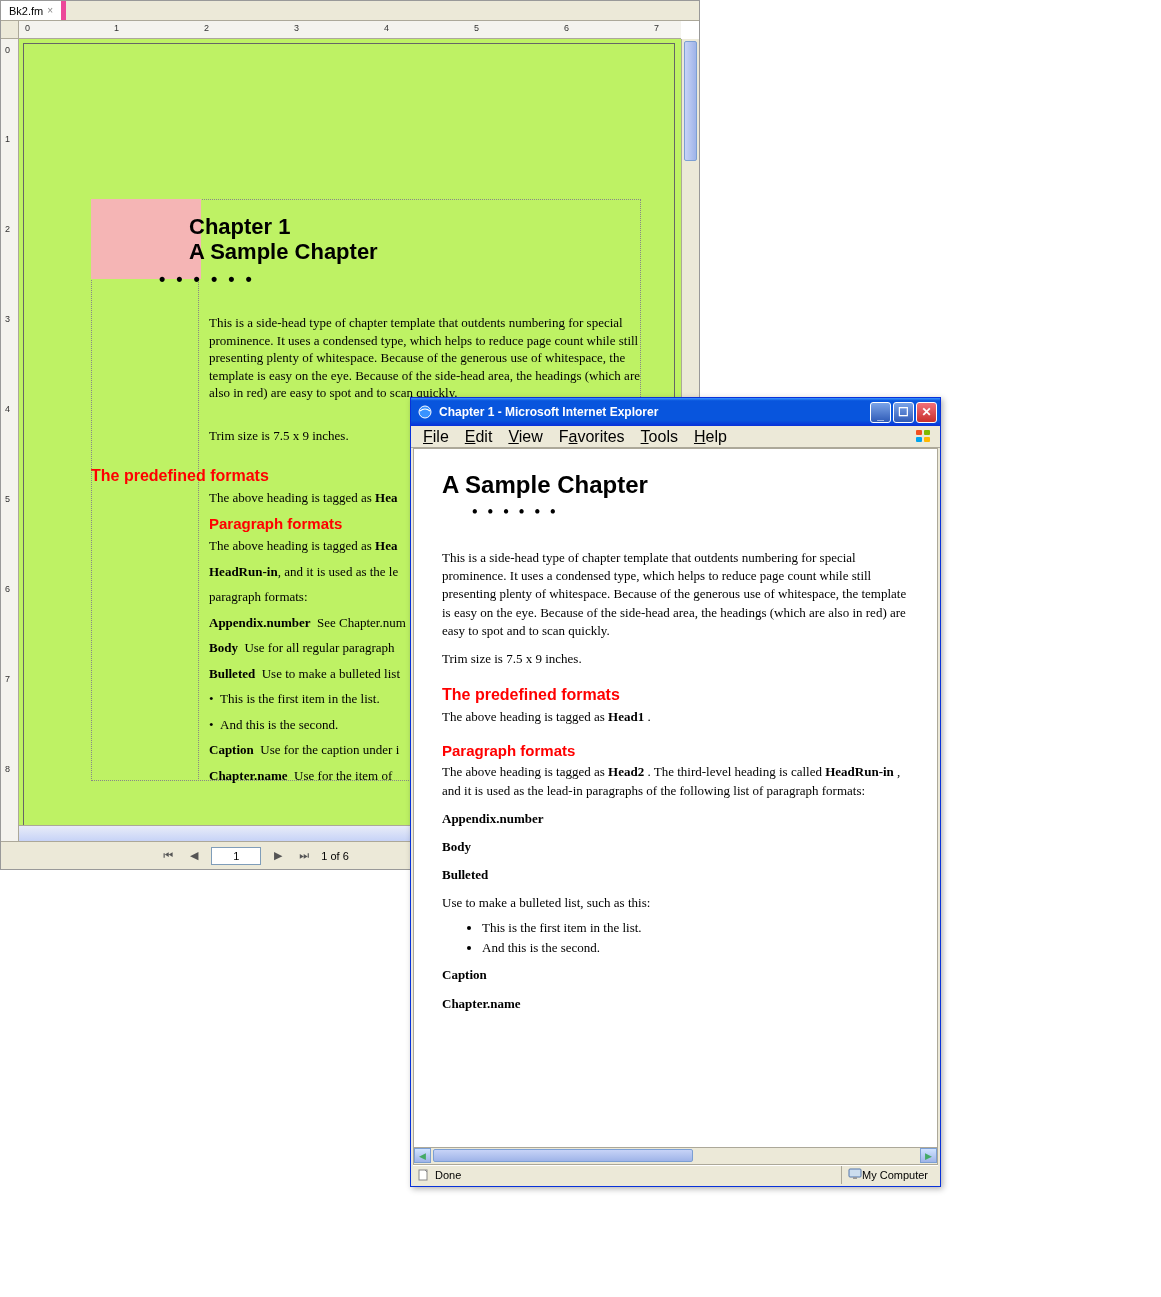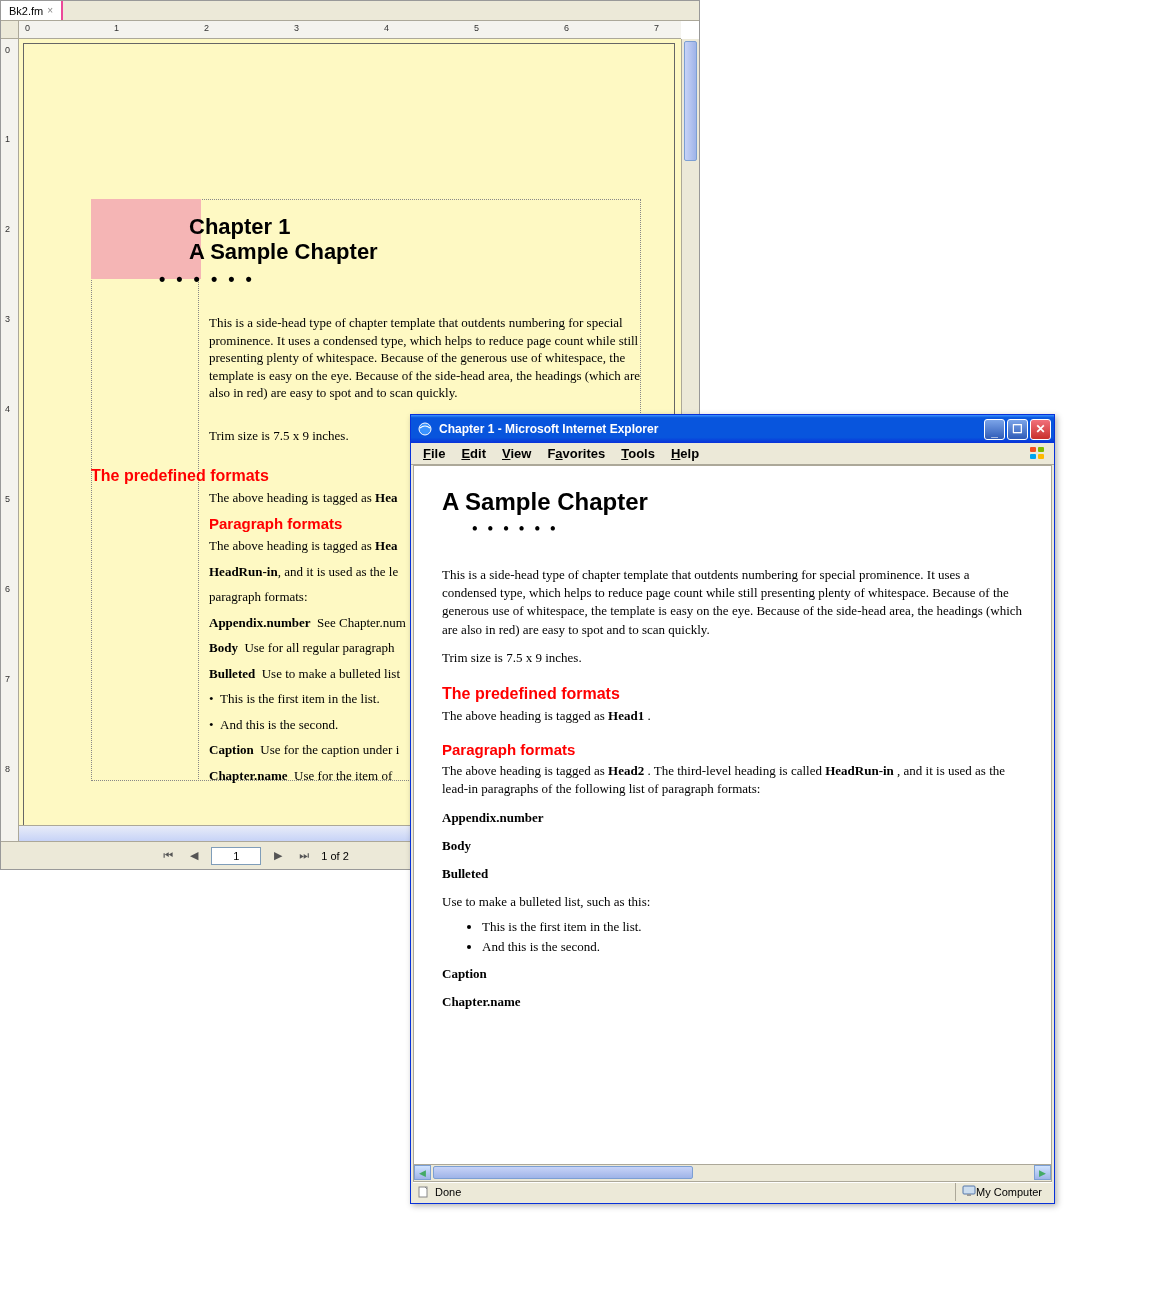--- a/index.html
+++ b/index.html
@@ -1,61 +1,61 @@
 <!DOCTYPE html>
 <html><head>
 <meta charset="utf-8">
 <style>
 * { box-sizing: border-box; margin: 0; padding: 0; }
 body { font-family: "Tahoma", sans-serif; font-size: 11px; background: #fff; width: 1161px; height: 1297px; position: relative; overflow: hidden; }
 
 
 .fm-window { position: absolute; top: 0; left: 0; width: 700px; height: 870px; background: #ece9d8; border: 1px solid #999; }
 .fm-tab-bar { height: 20px; background: #ece9d8; border-bottom: 1px solid #aca899; display: flex; }
-.fm-tab { padding: 3px 8px; background: #fff; border-right: 2px solid #ec4899; display: flex; align-items: center; gap: 4px; font-size: 11px; }
+.fm-tab { padding: 3px 8px; background: #fff; border-right: 5px solid #ec4899; display: flex; align-items: center; gap: 4px; font-size: 11px; }
 .fm-tab-close { color: #888; cursor: pointer; font-size: 10px; }
 .fm-workspace { position: relative; height: 820px; background: #fff; display: flex; }
 .fm-ruler-top { position: absolute; top: 0; left: 18px; right: 18px; height: 18px; background: #f4f3ee; border-bottom: 1px solid #aca899; }
 .fm-ruler-left { position: absolute; top: 18px; left: 0; bottom: 0; width: 18px; background: #f4f3ee; border-right: 1px solid #aca899; }
 .fm-ruler-corner { position: absolute; top:0; left:0; width:18px; height:18px; background:#ece9d8; border-right:1px solid #aca899; border-bottom:1px solid #aca899;}
 .fm-ruler-tick { position: absolute; font-size: 9px; color: #333; }
 .fm-ruler-top .fm-ruler-tick { top: 2px; }
 .fm-ruler-left .fm-ruler-tick { left: 4px; }
-.fm-canvas { position: absolute; top: 18px; left: 18px; right: 18px; bottom: 0; background: #fef9c3; overflow: hidden; }
+.fm-canvas { position: absolute; top: 18px; left: 18px; right: 18px; bottom: 0; background: #bef264; overflow: hidden; }
 .fm-vscroll { position: absolute; top: 18px; right: 0; bottom: 0; width: 18px; background: #ece9d8; border-left: 1px solid #aca899; }
 .fm-vscroll-thumb { position: absolute; top: 2px; left: 2px; right: 2px; height: 120px; background: linear-gradient(to right,#c7d3f7,#9fb4e8); border: 1px solid #7c9fd3; border-radius: 2px; }
 .fm-hscroll { position: absolute; bottom: 0; left: 18px; right: 18px; height: 16px; background: linear-gradient(to bottom,#e8ecf8,#c7d3f7); border-top: 1px solid #aca899; }
 .fm-page-border { position: absolute; top: 4px; left: 4px; right: 6px; bottom: 6px; border: 1px solid #666; }
 .fm-textframe { position: absolute; border: 1px dotted #888; }
 .fm-sidehead-box { position: absolute; top: 160px; left: 72px; width: 110px; height: 80px; background: #f5b5b5; }
 .fm-chapter { position: absolute; top: 175px; left: 170px; font-family: Arial, sans-serif; font-size: 22px; font-weight: bold; color: #000; }
 .fm-title { position: absolute; top: 200px; left: 170px; font-family: Arial, sans-serif; font-size: 22px; font-weight: bold; color: #000; }
 .fm-dots { position: absolute; top: 230px; left: 140px; font-size: 18px; letter-spacing: 3px; font-weight: bold; }
 .fm-body { position: absolute; left: 190px; right: 40px; font-family: Georgia, serif; font-size: 13px; line-height: 1.35; color: #000; }
 .fm-body p { margin-bottom: 8px; }
 .fm-head1 { position: absolute; left: 72px; font-family: Arial, sans-serif; font-size: 16px; font-weight: bold; color: #ff0000; }
 .fm-head2 { position: absolute; left: 190px; font-family: Arial, sans-serif; font-size: 15px; font-weight: bold; color: #ff0000; }
 .fm-body .runin-bold { font-weight: bold; font-family: Georgia, serif; }
 .fm-side-col { position: absolute; top: 160px; left: 72px; width: 108px; bottom: 60px; border-right: 1px dotted #888; }
 .fm-footer { height: 28px; background: #ece9d8; border-top: 1px solid #aca899; display: flex; align-items: center; padding: 0 200px 0 8px; gap: 8px; justify-content: center; font-size:11px;}
 .fm-footer-btn { width: 18px; height: 18px; display:inline-flex; align-items:center; justify-content:center; color:#555; }
 .fm-footer-input { width: 50px; height: 18px; border: 1px solid #7f9db9; background: #fff; text-align: center; font-size: 11px; }
 
 
-.ie-window { position: absolute; top: 397px; left: 410px; width: 645px; height: 790px; border: 1px solid #0831d9; background: #ece9d8; box-shadow: 2px 2px 6px rgba(0,0,0,0.3); margin-top: 17px; }
+.ie-window { position: absolute; top: 397px; left: 410px; width: 531px; height: 790px; border: 1px solid #0831d9; background: #ece9d8; box-shadow: 2px 2px 6px rgba(0,0,0,0.3); }
 .ie-titlebar { height: 28px; background: linear-gradient(to bottom, #3a93ff, #0855dd 10%, #0855dd 80%, #0831d9); display: flex; align-items: center; padding: 0 3px 0 6px; }
 .ie-title-icon { width: 16px; height: 16px; margin-right: 6px; display:inline-flex; align-items:center; justify-content:center; color:#fff; font-size:14px;}
 .ie-title { color: #fff; font-size: 12px; font-weight: bold; flex: 1; }
 .ie-buttons { display: flex; gap: 2px; }
 .ie-btn { width: 21px; height: 21px; border: 1px solid #fff; border-radius: 3px; display: flex; align-items: center; justify-content: center; color: #fff; font-weight: bold; font-size: 12px; cursor: pointer; }
 .ie-btn-min { background: linear-gradient(to bottom,#7ba4e8,#2f5bb7); }
 .ie-btn-max { background: linear-gradient(to bottom,#7ba4e8,#2f5bb7); }
 .ie-btn-close { background: linear-gradient(to bottom,#f1707a,#c9302c); }
 .ie-menubar { height: 22px; background: #ece9d8; border-bottom: 1px solid #aca899; display: flex; align-items: center; padding: 0 4px; }
-.ie-menu-item { padding: 2px 8px; font-size: 13px; cursor: pointer; font-weight: bold; }
+.ie-menu-item { padding: 2px 8px; font-size: 16px; cursor: pointer; }
 .ie-menu-item u { text-decoration: underline; }
 .ie-throbber { width: 24px; height: 20px; margin-left: auto; display:flex; align-items:center; justify-content:center; }
 .ie-content { position: absolute; top: 50px; left: 2px; right: 2px; bottom: 38px; border: 1px solid #aca899; background: #fff; overflow: hidden; padding: 22px 28px; font-family: Georgia, serif; font-size: 13px; }
 .ie-content h1 { font-family: Arial, sans-serif; font-size: 24px; font-weight: bold; margin-bottom: 4px; color:#000;}
 .ie-dots { font-size: 16px; letter-spacing: 3px; font-weight:bold; margin-left: 30px; margin-bottom: 28px; }
 .ie-content p { margin-bottom: 10px; line-height: 1.4; }
 .ie-content .h1red { font-family: Arial, sans-serif; font-size: 16px; font-weight: bold; color: #ff0000; margin-top: 18px; margin-bottom: 4px; }
 .ie-content .h2red { font-family: Arial, sans-serif; font-size: 15px; font-weight: bold; color: #ff0000; margin-top: 16px; margin-bottom: 4px; }
 .ie-content .defterm { font-weight: bold; margin-top: 6px; }
 .ie-content .defbody { margin-bottom: 6px; }
@@ -145,21 +145,21 @@
       <div class="fm-vscroll-thumb"></div>
     </div>
     <div class="fm-hscroll"></div>
   </div>
   <div class="fm-footer">
     <span class="fm-footer-btn">⏮</span>
     <span class="fm-footer-btn">◀</span>
     <input class="fm-footer-input" value="1" style="">
     <span class="fm-footer-btn">▶</span>
     <span class="fm-footer-btn">⏭</span>
-    <span>1 of 2</span>
+    <span>1 of 6</span>
   </div>
 </div>
 
 <div class="ie-window">
   <div class="ie-titlebar">
     <span class="ie-title-icon">
       <svg width="14" height="14" viewBox="0 0 14 14">
           <circle cx="7" cy="7" r="6" fill="#3a93ff" stroke="#fff" stroke-width="1"></circle>
           <path d="M2 6 Q7 2 12 6" stroke="#fff" fill="none" stroke-width="1.2"></path>
         </svg>

